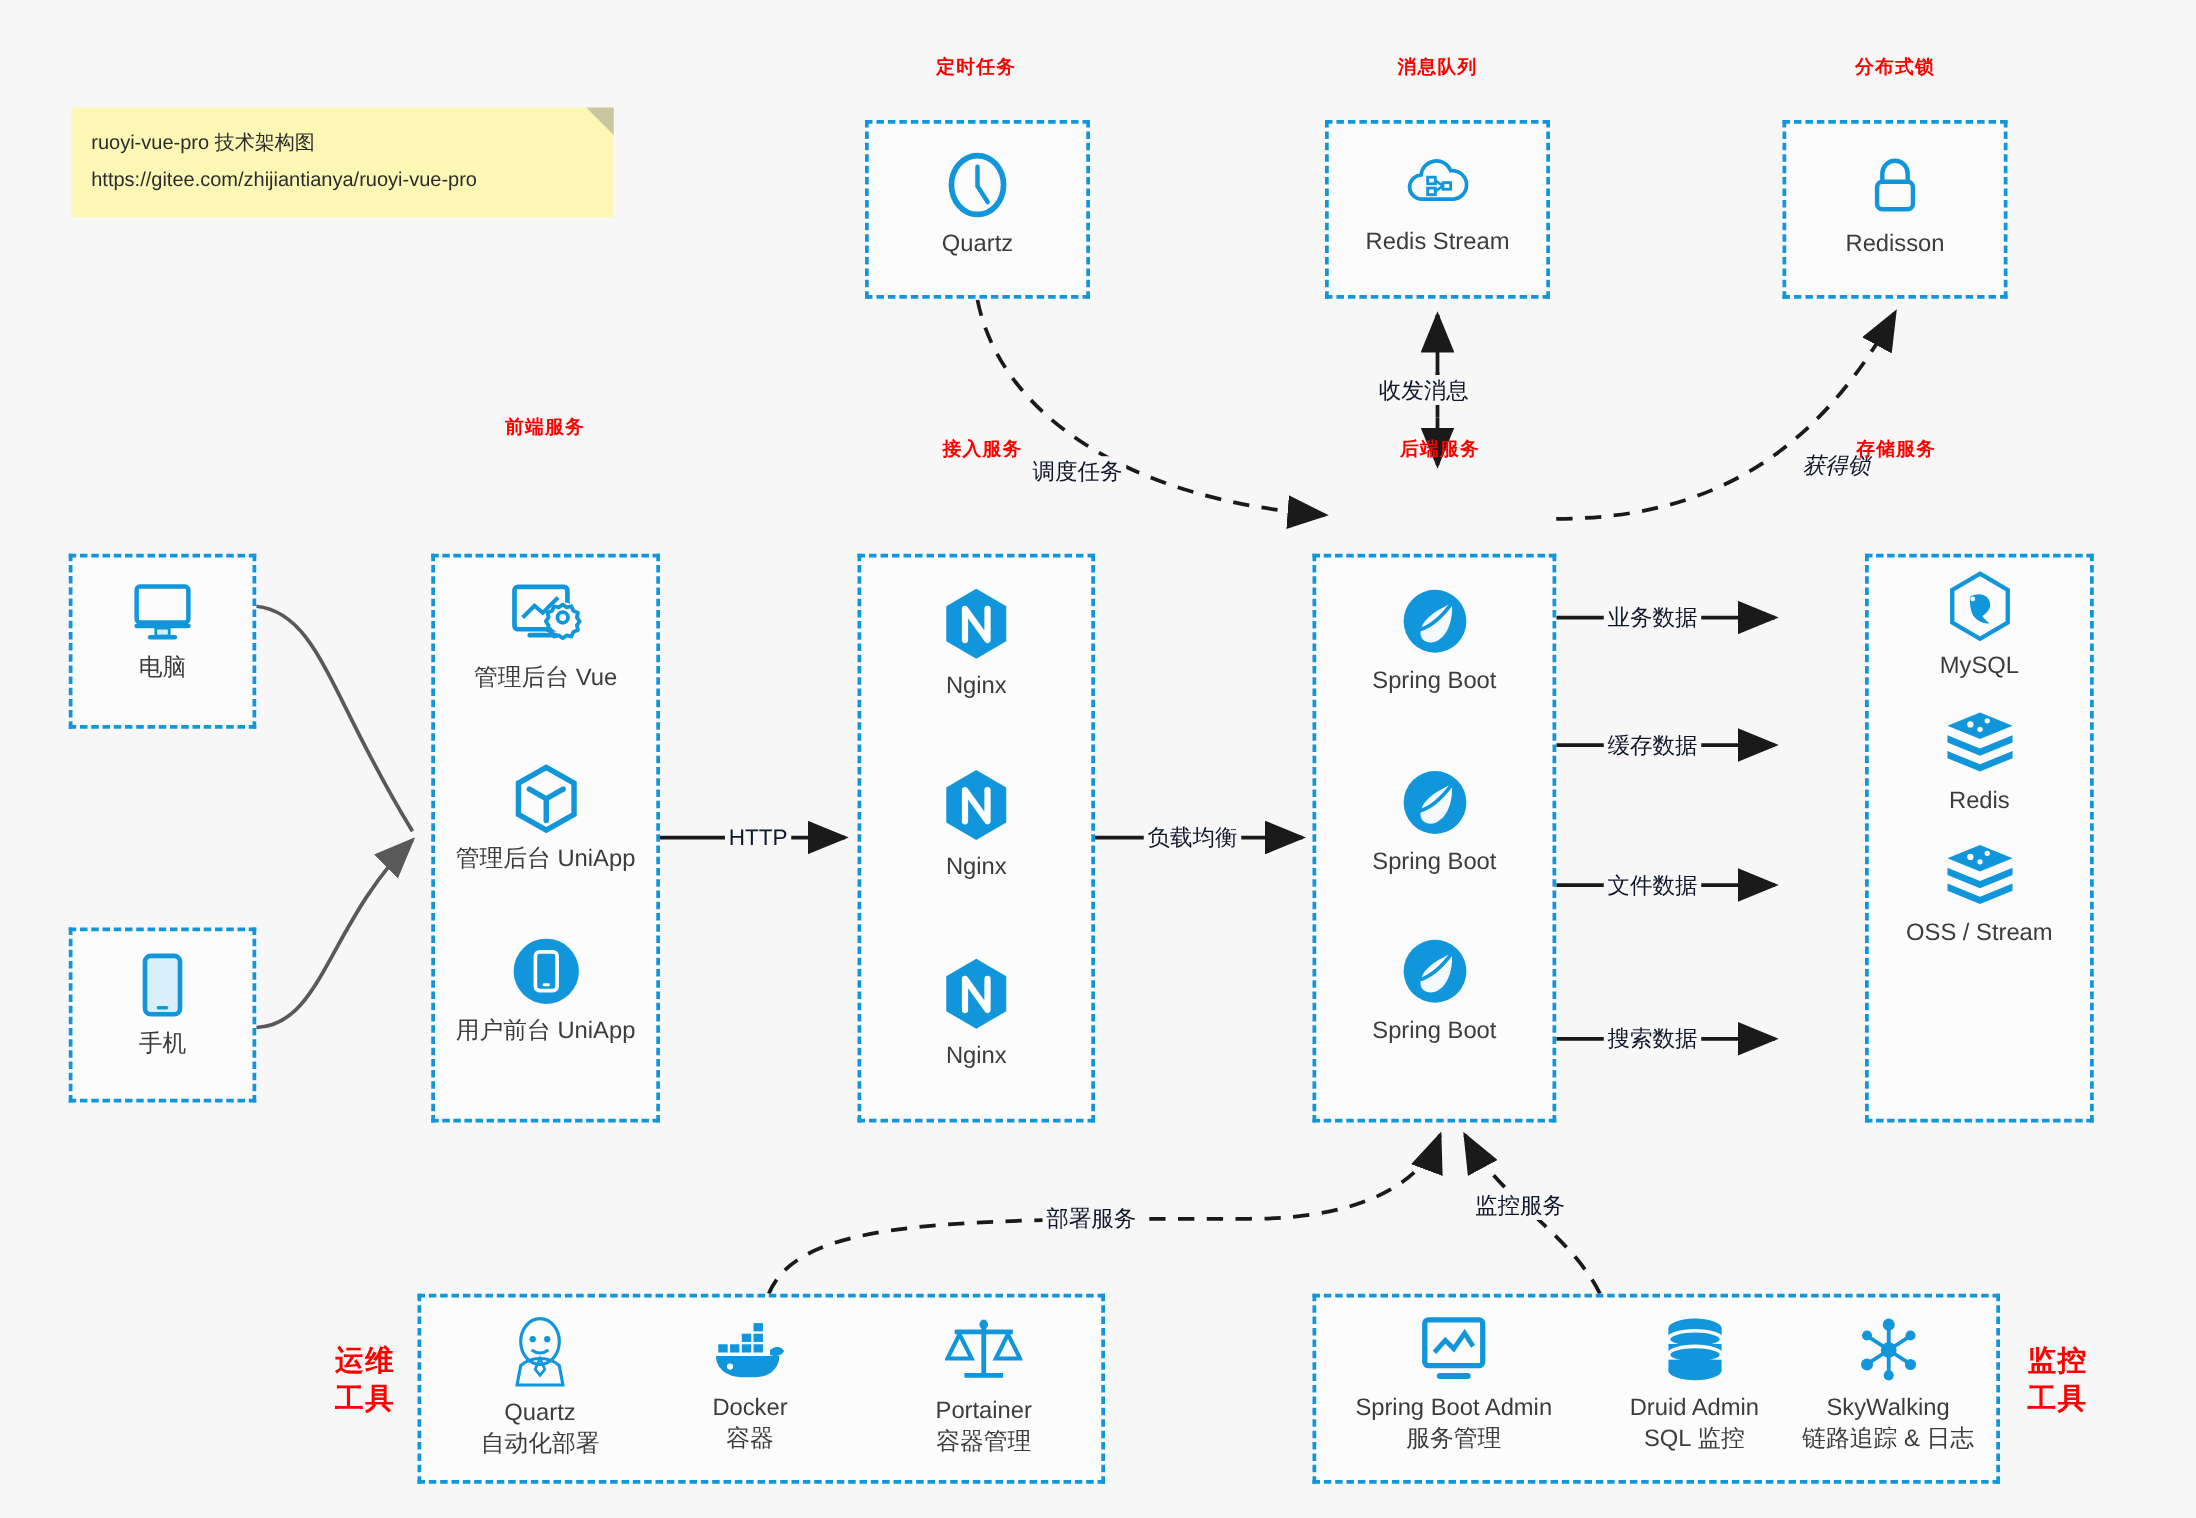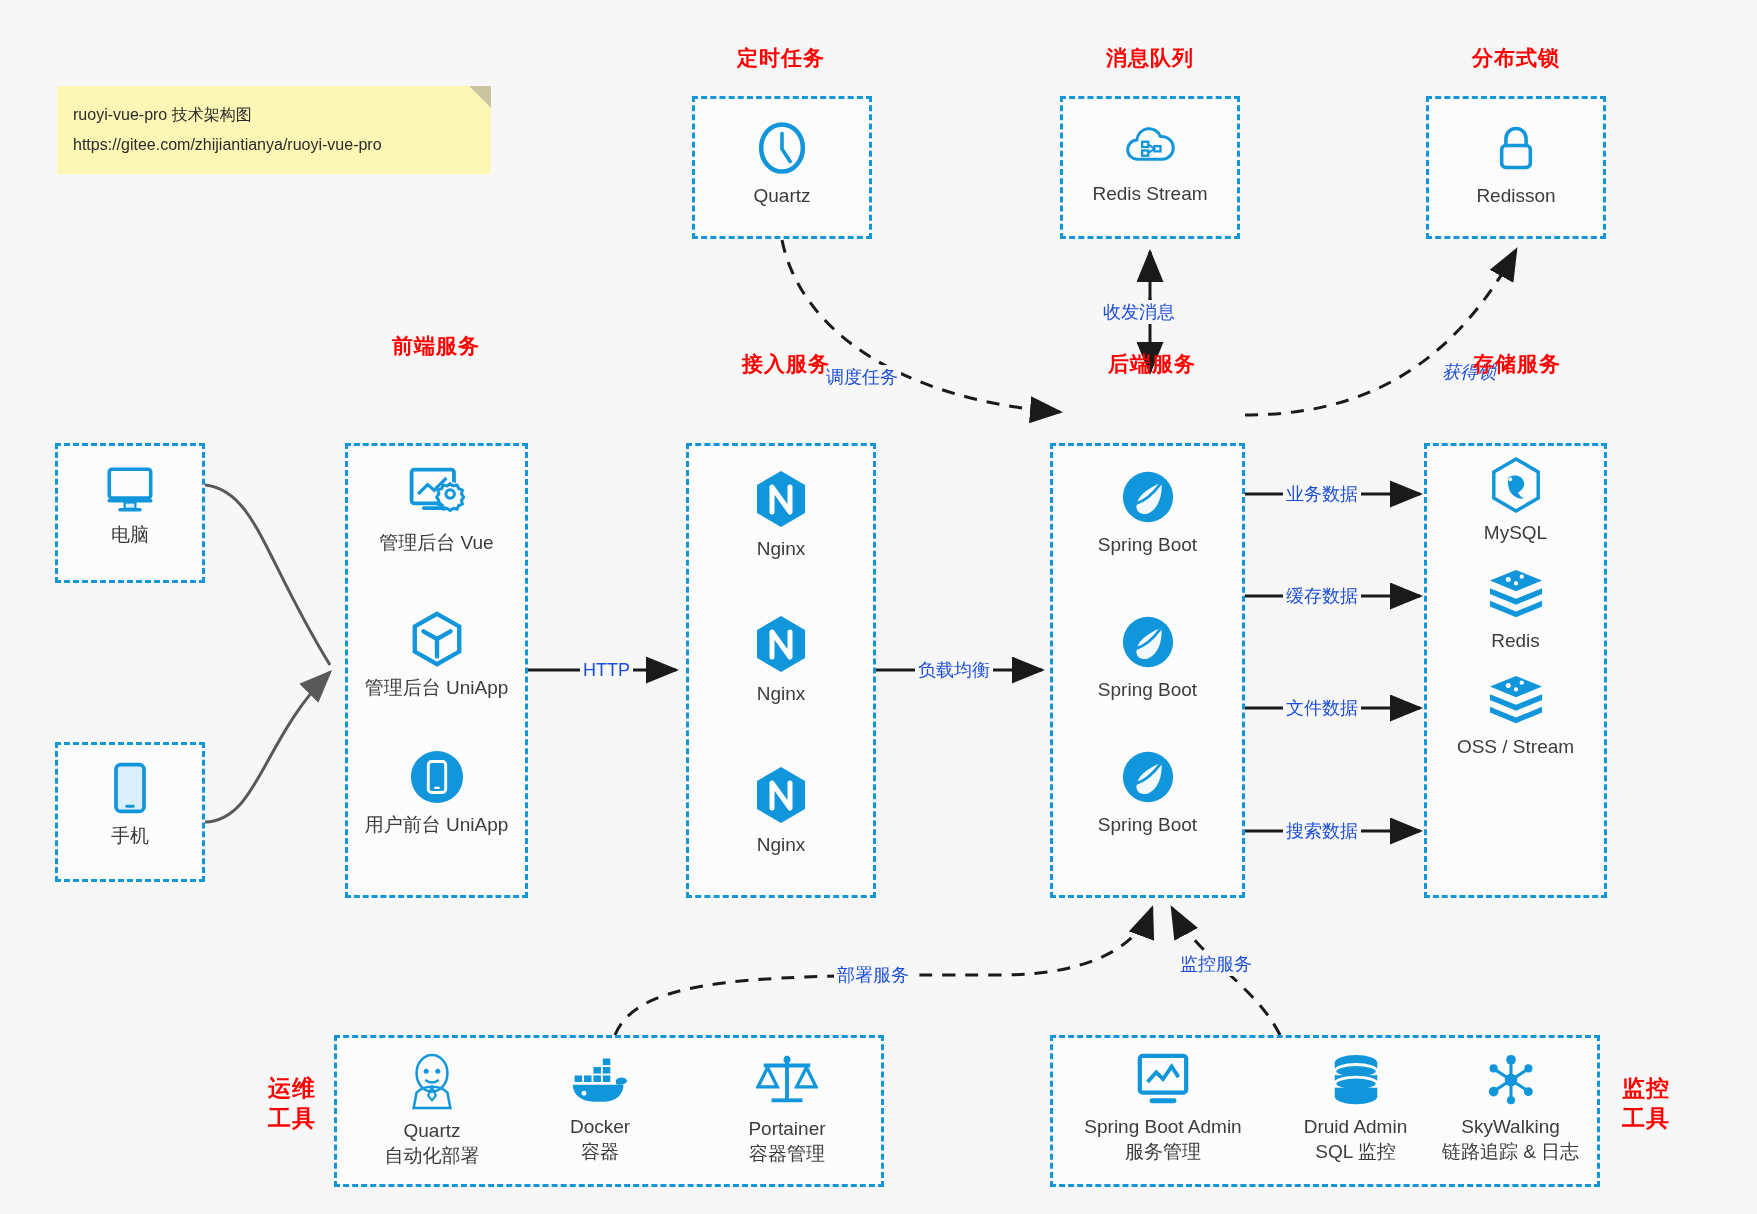--- a/index.html
+++ b/index.html
@@ -18,39 +18,39 @@
   .grp{
     position:absolute;
     border:3px dashed #1296db;
     background:#fcfcfc;
     box-sizing:border-box;
   }
   .grp-title{
     position:absolute;
     color:#ff0000;
     font-weight:bold;
-    font-size:21px;
+    font-size:15px;
     letter-spacing:1px;
     white-space:nowrap;
     text-align:center;
   }
   .grp-title.side{font-size:23px;line-height:30px;}
 
   
   .node{position:absolute;text-align:center;}
   .node .cap{
     color:#3c3c3c;font-size:19px;line-height:25px;white-space:nowrap;
   }
   .node .sub{color:#3c3c3c;font-size:19px;line-height:25px;white-space:nowrap;}
   .ico{display:block;margin:0 auto 6px auto;}
 
   
   .elabel{
     position:absolute;
-    font-size:18px;color:#1d4ed8;
+    font-size:18px;color:#0f172a;
     background:#f7f7f7;
     padding:1px 3px;
     white-space:nowrap;
     line-height:22px;
   }
 
   
   .note{
     position:absolute;
     background:#fdf7b5;
@@ -260,21 +260,21 @@
       <svg class="ico" width="58" height="58" viewBox="0 0 60 60">
         <circle cx="30" cy="30" r="26" fill="#1296db"></circle>
         <path d="M44 15 C28 22 18 30 18 40 C18 46 24 49 30 47 C40 43 45 30 44 15 Z" fill="#fff" opacity=".95"></path>
         <path d="M44 15 C33 30 25 35 17 37" fill="none" stroke="#1296db" stroke-width="3"></path>
       </svg>
       <div class="cap">Spring Boot</div>
     </div>
   </div>
 
   <div class="grp-title" style="left:1425px;top:350px;width:184px;">存储服务</div>
-  <div class="grp" style="left:1424px;top:443px;width:183px;height:455px;">
+  <div class="grp" style="left:1492px;top:443px;width:183px;height:455px;">
     <div class="node" style="left:0;top:10px;width:100%;">
       <svg class="ico" width="56" height="58" viewBox="0 0 58 60">
         <path d="M29 3 L52 16.5 L52 43.5 L29 57 L6 43.5 L6 16.5 Z" fill="none" stroke="#1296db" stroke-width="3.6"></path>
         <path d="M21 22 c8 -4 14 -1 16 4 c2 6 -3 10 -6 12 c2 3 4 5 6 6 c-5 1 -11 -2 -14 -7 c-2 -4 -3 -11 -2 -15 z" fill="#1296db"></path>
         <circle cx="23" cy="24" r="2" fill="#fcfcfc"></circle>
       </svg>
       <div class="cap">MySQL</div>
     </div>
 
     <div class="node" style="left:0;top:122px;width:100%;">

